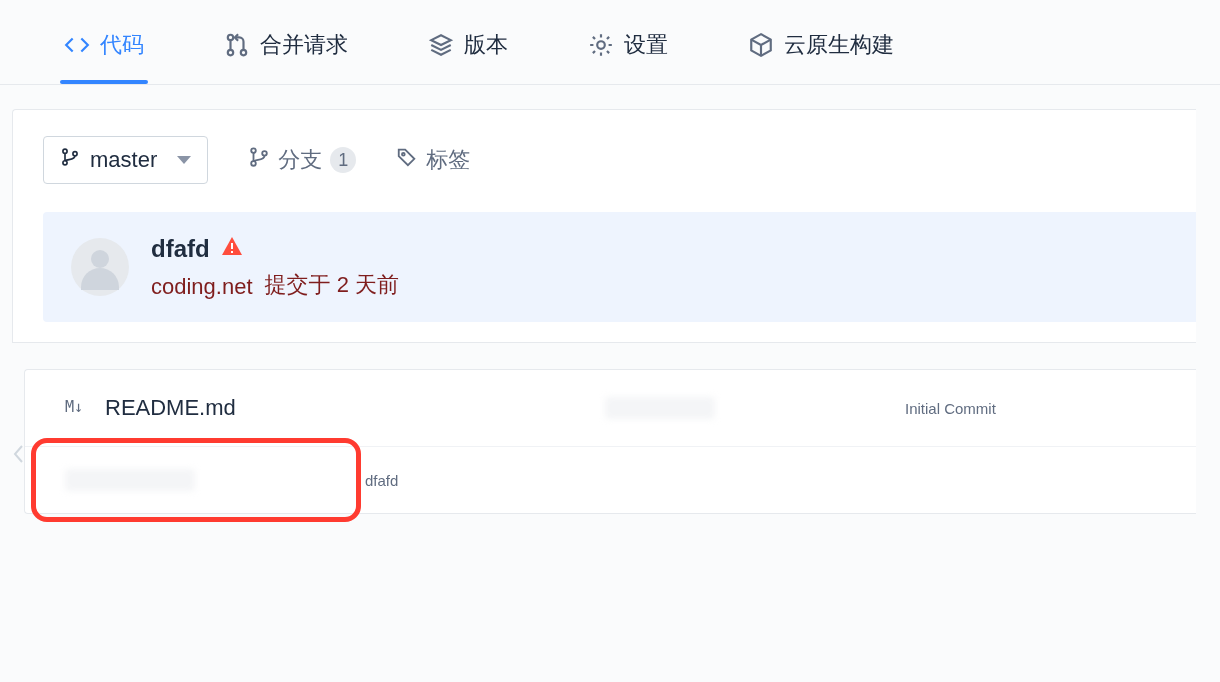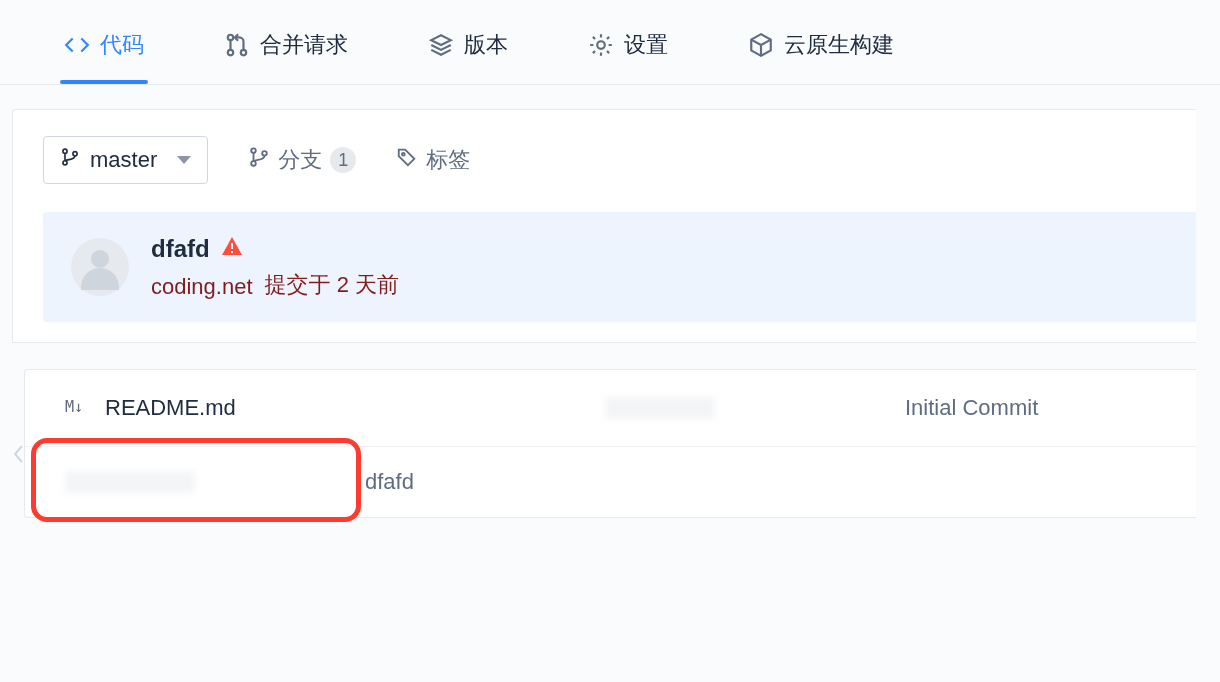--- a/index.html
+++ b/index.html
@@ -150,21 +150,21 @@
     align-items: center;
     padding: 22px 30px 22px 40px;
     font-size: 22px;
     color: #202d40;
   }
   .file-row + .file-row { border-top: 1px solid #f0f2f5; }
   .file-left { display: flex; align-items: center; gap: 14px; width: 540px; }
   .file-left svg { width: 26px; height: 26px; }
   .file-mid { width: 300px; }
   .blur-box { width: 110px; height: 22px; background: #f4f5f7; filter: blur(3px); border-radius: 3px; }
-  .file-msg { color: #606c80; font-size: 22px; text-align: right; }
+  .file-msg { color: #606c80; font-size: 15px; text-align: right; }
 
   .highlight-box {
     position: absolute;
     border: 5px solid #ff3b30;
     border-radius: 16px;
     pointer-events: none;
   }
   .arrow-indicator {
     position: absolute;
     left: -12px;

